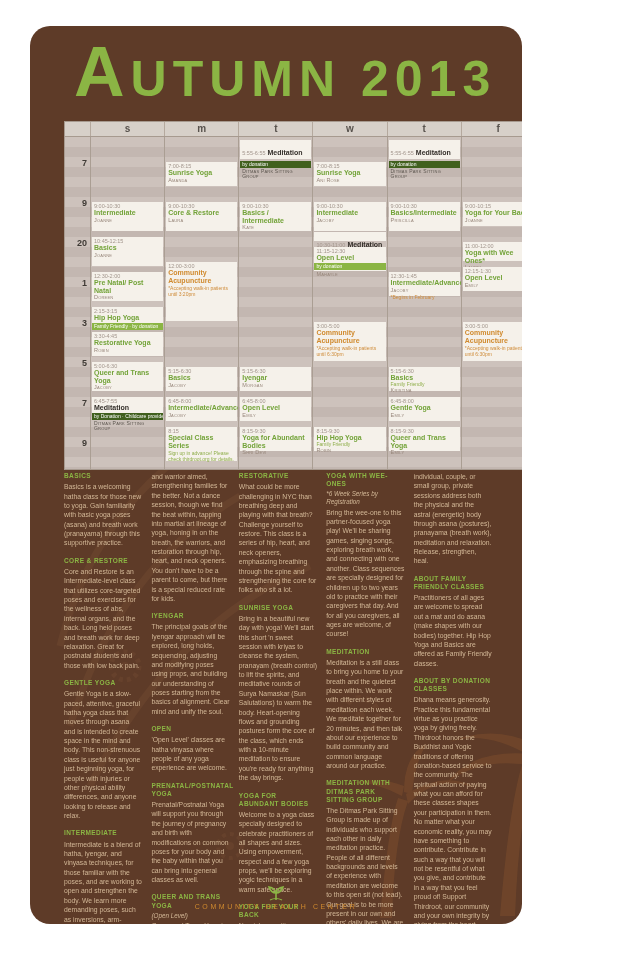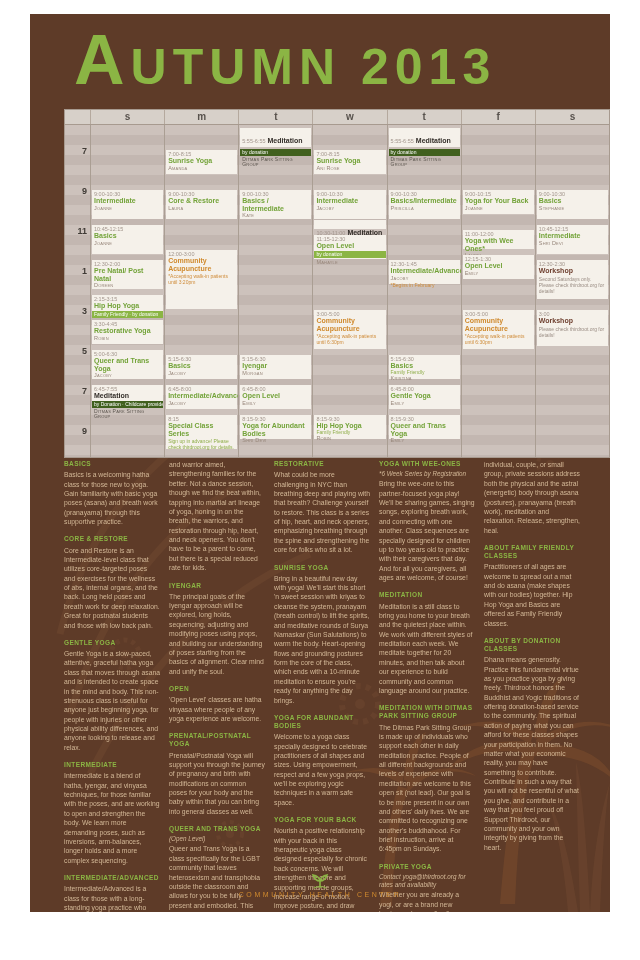--- a/index.html
+++ b/index.html
@@ -2,22 +2,22 @@
 <html><head>
 <meta charset="utf-8">
 <style>
   html,body{margin:0;padding:0;}
   body{
     width:640px;height:960px;background:#ffffff;
     font-family:"Liberation Sans", sans-serif;
     -webkit-font-smoothing:antialiased;
   }
   .poster{
-    position:absolute;left:30px;top:14px;width:580px;height:898px;
-    background:#5e3b28;overflow:hidden;
+    position:absolute;left:30px;top:26px;width:492px;height:898px;
+    background:#5e3b28;overflow:hidden;border-radius:20px;
   }
   .bg-art{position:absolute;left:0;top:0;z-index:0;pointer-events:none;}
 
   
   .title{
     position:absolute;left:44px;top:6px;margin:0;z-index:1;
     color:#8bb544;font-size:50px;font-weight:bold;
     letter-spacing:6px;text-transform:uppercase;white-space:nowrap;
   }
   .title::first-letter{font-size:70px;}
@@ -144,21 +144,21 @@
         <div class="day-letter">t</div>
         <div class="day-letter">w</div>
         <div class="day-letter">t</div>
         <div class="day-letter">f</div>
         <div class="day-letter">s</div>
       </div>
     <div class="cal-body">
       <div class="time-gutter">
           <div class="hour-num" style="top: 21px;">7</div>
           <div class="hour-num" style="top: 61px;">9</div>
-          <div class="hour-num" style="top: 101px;">11</div>
+          <div class="hour-num" style="top: 101px;">20</div>
           <div class="hour-num" style="top: 141px;">1</div>
           <div class="hour-num" style="top: 181px;">3</div>
           <div class="hour-num" style="top: 221px;">5</div>
           <div class="hour-num" style="top: 261px;">7</div>
           <div class="hour-num" style="top: 301px;">9</div>
         </div>
     <div class="day-col">
           <div class="blk" style="top: 65px; height: 29px;">
             <div class="blk-time">9:00-10:30</div>
             <div class="blk-title">Intermediate</div>

